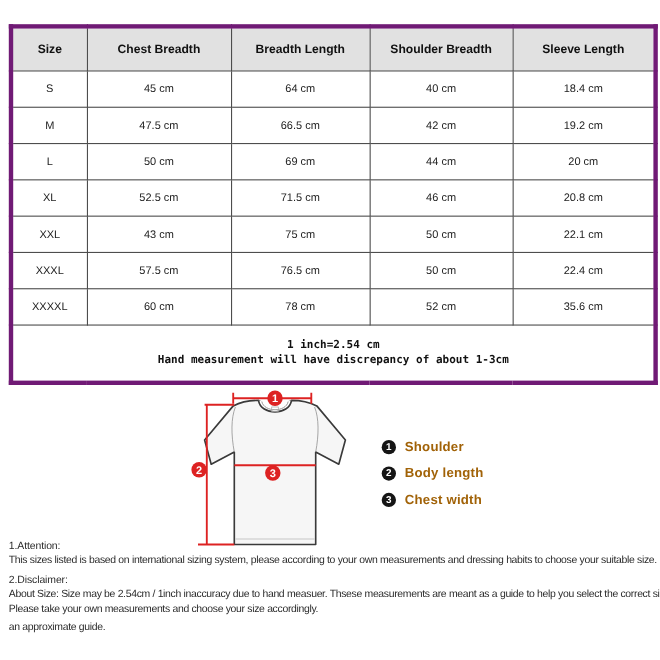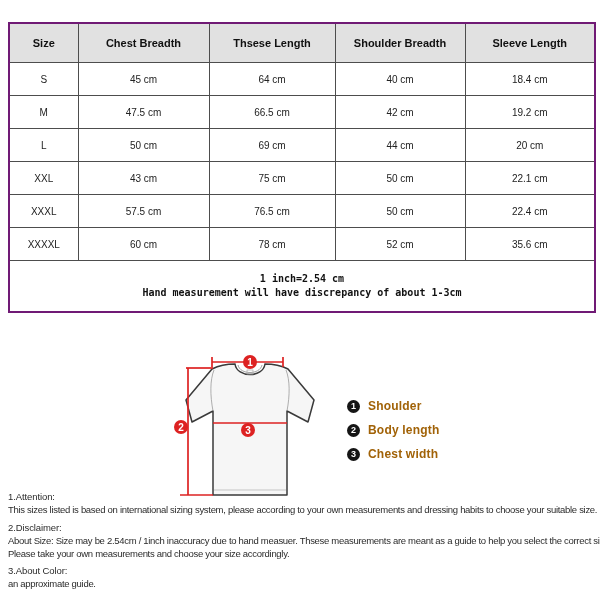--- a/index.html
+++ b/index.html
@@ -4,21 +4,21 @@
 <style>
   html,body{margin:0;padding:0;}
   body{
     width:600px;height:600px;background:#ffffff;position:relative;
     font-family:"Liberation Sans",sans-serif;color:#222;overflow:hidden;
   }
   
   .size-table{
     position:absolute;left:8px;top:22px;width:586px;
     border-collapse:collapse;table-layout:fixed;
-    border:2px solid #701a75;
+    border:4px solid #701a75;
   }
   .size-table th,.size-table td{
     border:1px solid #4d4d4d;text-align:center;vertical-align:middle;
     padding:0;overflow:hidden;
   }
   .size-table th{
     height:38px;background:#e1e1e1;font-size:11px;font-weight:bold;color:#111;
   }
   .size-table td{height:32px;font-size:10px;color:#222;background:#fff;}
   .size-table td.note-cell{
@@ -54,21 +54,21 @@
     <col style="width:69px">
       <col style="width:131px">
       <col style="width:126px">
     <col style="width:130px">
       <col style="width:130px">
   </colgroup>
   <thead>
     <tr id="size-table-head">
         <th>Size</th>
         <th>Chest Breadth</th>
-        <th>Thsese Length</th>
+        <th>Breadth Length</th>
         <th>Shoulder Breadth</th>
         <th>Sleeve Length</th>
       </tr>
   </thead>
   <tbody id="size-table-body">
       <tr>
         <td>S</td>
         <td>45 cm</td>
         <td>64 cm</td>
         <td>40 cm</td>
@@ -80,20 +80,27 @@
         <td>66.5 cm</td>
         <td>42 cm</td>
         <td>19.2 cm</td>
       </tr>
       <tr>
         <td>L</td>
         <td>50 cm</td>
         <td>69 cm</td>
         <td>44 cm</td>
         <td>20 cm</td>
+      </tr>
+      <tr>
+        <td>XL</td>
+        <td>52.5 cm</td>
+        <td>71.5 cm</td>
+        <td>46 cm</td>
+        <td>20.8 cm</td>
       </tr>
       <tr>
         <td>XXL</td>
         <td>43 cm</td>
         <td>75 cm</td>
         <td>50 cm</td>
         <td>22.1 cm</td>
       </tr>
       <tr>
         <td>XXXL</td>
@@ -171,15 +178,14 @@
 <div class="section" id="section-0">
     <div class="sec-title">1.Attention:</div>
     <div class="sec-line">This sizes listed is based on international sizing system, please according to your own measurements and dressing habits to choose your suitable size.</div>
   </div>
 <div class="section" id="section-1">
     <div class="sec-title">2.Disclaimer:</div>
     <div class="sec-line">About Size: Size may be 2.54cm / 1inch inaccuracy due to hand measuer. Thsese measurements are meant as a guide to help you select the correct size.</div>
     <div class="sec-line">Please take your own measurements and choose your size accordingly.</div>
   </div>
 <div class="section" id="section-2">
-    <div class="sec-title">3.About Color:</div>
     <div class="sec-line">an approximate guide.</div>
   </div>
 
 </body></html>

